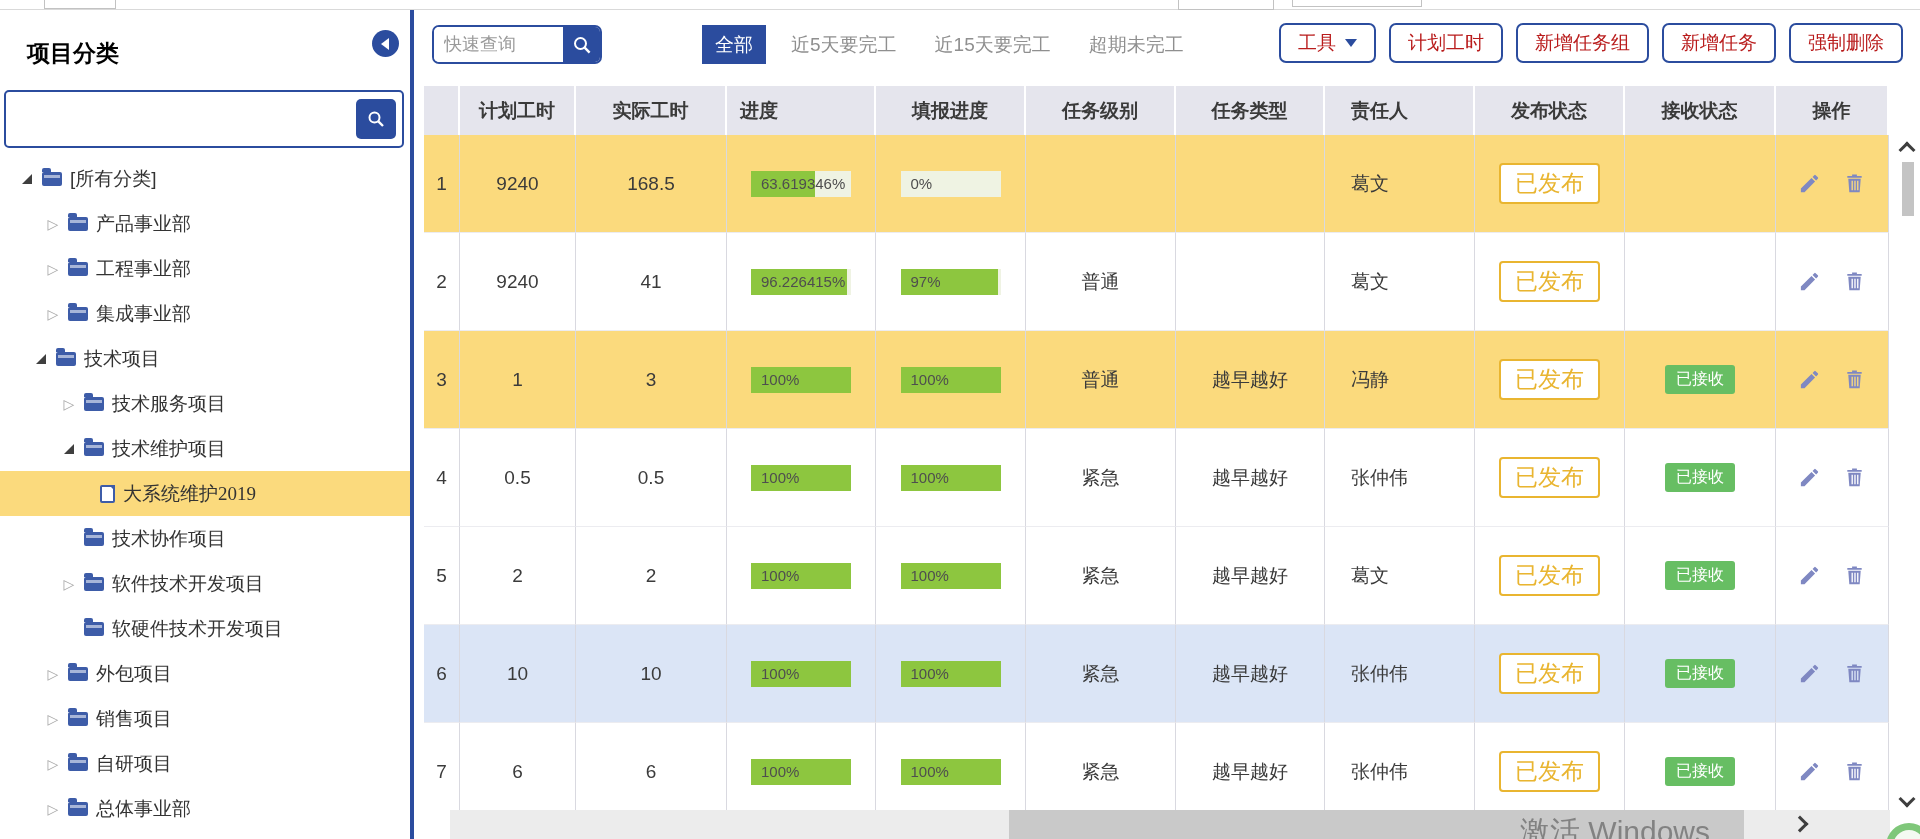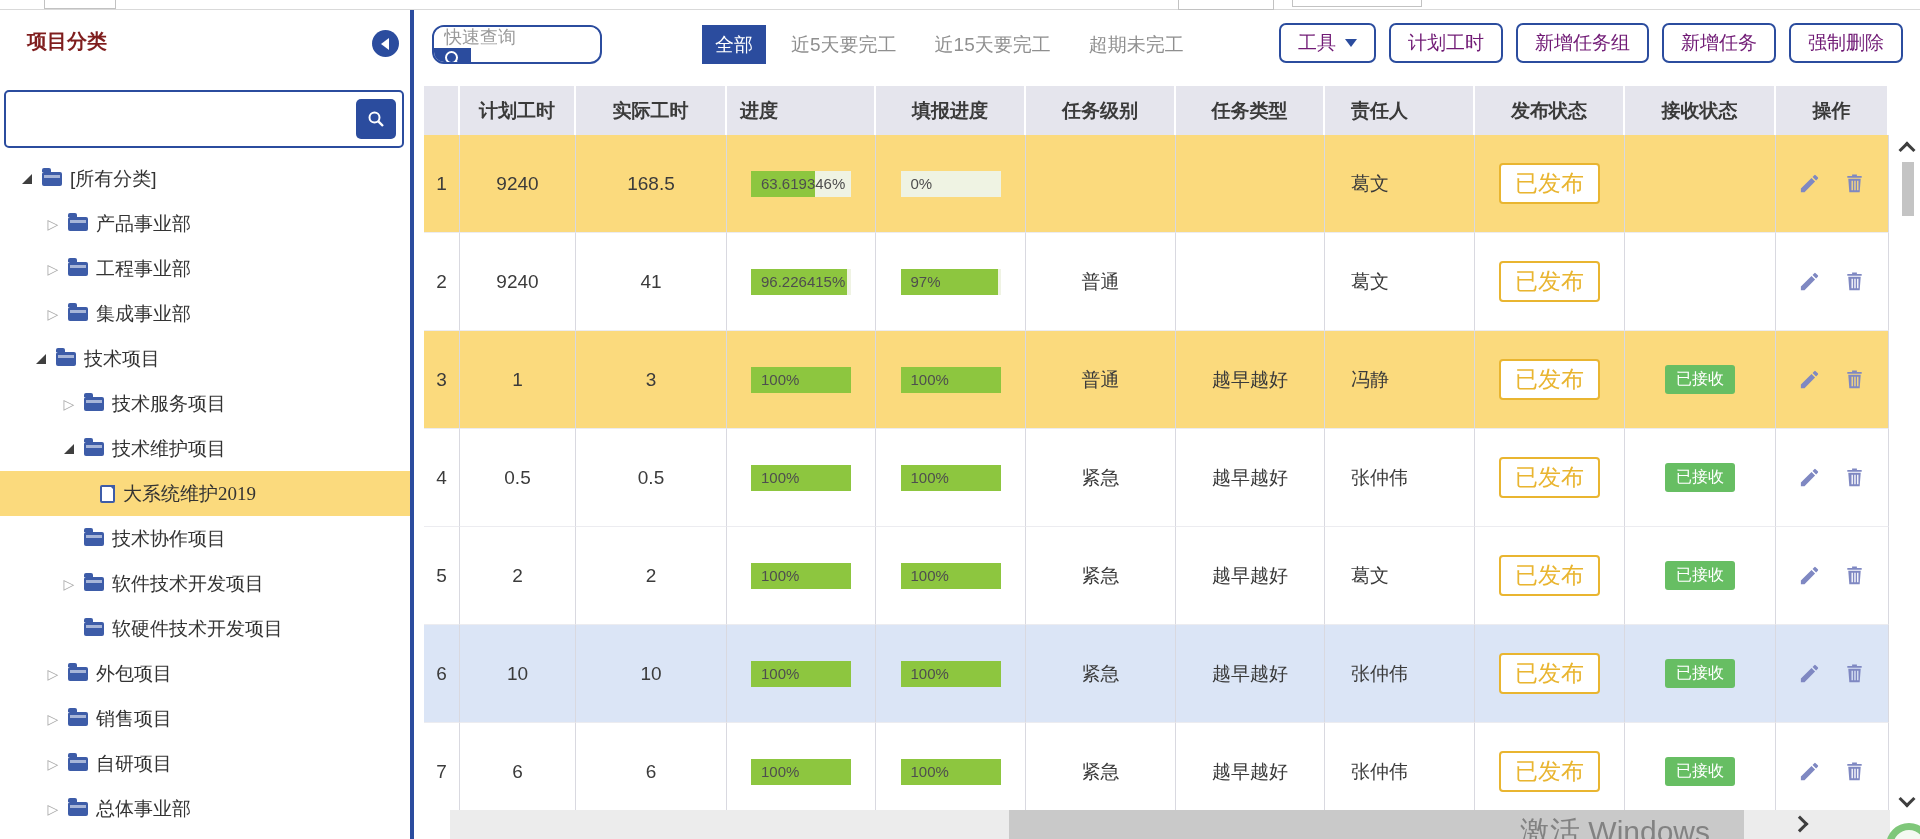--- a/index.html
+++ b/index.html
@@ -7,21 +7,21 @@
     font-family:"Liberation Sans","DejaVu Sans",sans-serif; color:#3b3b3b; }
 
   
   #topstrip { position:absolute; left:0; top:0; width:1920px; height:10px; background:#fff;
     border-bottom:1px solid #d9d9d9; z-index:30; }
   .tpbox { position:absolute; top:0; background:#fff; border:1px solid #c2c2c2; border-top:none; }
 
   
   #sidebar { position:absolute; left:0; top:10px; width:414px; height:829px; background:#fff;
     border-right:4px solid #2B4C9E; z-index:5; }
-  .sb-title { position:absolute; left:27px; top:18px; font-size:20px; font-weight:700; color:#7f1d1d; }
+  .sb-title { position:absolute; left:27px; top:28px; font-size:23px; font-weight:700; color:#000000; }
   .collapse-btn { position:absolute; left:372px; top:20px; width:27px; height:27px; border-radius:50%;
     background:#2B4C9E; display:flex; align-items:center; justify-content:center; cursor:pointer; }
   .collapse-btn .tri { width:0; height:0; border-top:6px solid transparent; border-bottom:6px solid transparent;
     border-right:8px solid #fff; margin-right:2px; }
   .sb-search { position:absolute; left:4px; top:80px; width:400px; height:58px; border:2px solid #2B4C9E;
     border-radius:5px; display:flex; align-items:center; background:#fff; }
   .sb-search input { flex:1; height:100%; border:none; outline:none; font-size:18px; padding:0 10px; background:transparent; }
   .sb-search-btn { width:40px; height:40px; margin-right:6px; background:#2B4C9E; border-radius:5px;
     display:flex; align-items:center; justify-content:center; cursor:pointer; flex:0 0 auto; }
 
@@ -34,30 +34,30 @@
   .folder { width:20px; height:14px; background:#3D5CA8; border-radius:2px; position:relative; flex:0 0 auto; }
   .folder::before { content:""; position:absolute; left:0; top:-4px; width:9px; height:4px; background:#3D5CA8; border-radius:2px 2px 0 0; }
   .folder::after { content:""; position:absolute; left:2px; top:3px; right:2px; height:3px; background:rgba(255,255,255,.55); }
   .file { width:15px; height:18px; background:#fff; border:2px solid #3D5CA8; border-radius:2px; position:relative; flex:0 0 auto; }
   .file::after { content:""; position:absolute; right:-2px; top:-2px; width:0; height:0;
     border-left:6px solid transparent; border-top:6px solid #3D5CA8; }
 
   
   #main { position:absolute; left:418px; top:10px; width:1502px; height:829px; background:#fff; }
   .qsearch { position:absolute; left:432px; top:25px; width:170px; height:39px; border:2px solid #2B4C9E;
-    border-radius:12px; display:flex; overflow:hidden; background:#fff; z-index:10;flex-direction:column; }
+    border-radius:7px; display:flex; overflow:hidden; background:#fff; z-index:10; }
   .qsearch input { flex:1; border:none; outline:none; font-size:18px; padding:0 10px; min-width:0; }
   .qsearch input::placeholder { color:#9a9a9a; }
   .q-btn { width:37px; background:#2B4C9E; display:flex; align-items:center; justify-content:center; cursor:pointer; }
   #tabs { position:absolute; left:702px; top:25px; height:39px; display:flex; align-items:stretch; gap:12px; z-index:10;justify-content:space-between; }
   .tab { display:flex; align-items:center; padding:0 13px; font-size:19px; color:#8f8f8f; cursor:pointer; white-space:nowrap; }
   .tab.active { background:#2B4C9E; color:#fff; }
   #actions { position:absolute; right:17px; top:23px; height:40px; display:flex; gap:13px; z-index:10; }
   .act-btn { display:flex; align-items:center; gap:9px; padding:0 17px; border:2px solid #2B4C9E; border-radius:7px;
-    background:#fff; color:#701a75; font-size:19px; cursor:pointer; white-space:nowrap;
+    background:#fff; color:#b91c1c; font-size:19px; cursor:pointer; white-space:nowrap;
     font-family:Liberation Sans, sans-serif; }
   .caret { width:0; height:0; border-left:6px solid transparent; border-right:6px solid transparent; border-top:8px solid #2B4C9E; }
 
   
   #table { position:absolute; left:424px; top:86px; width:1465px; height:727px; overflow:hidden; z-index:5; }
   .trow { display:grid; grid-template-columns:36px 116px 151px 149px 150px 150px 149px 150px 150px 151px 113px; }
   .thead { height:49px; }
   .thead .cell { background:#E5E5ED; border-right:2px solid #fff; font-weight:700; font-size:19px; color:#3a3a3a; }
   .cell { display:flex; align-items:center; justify-content:center; font-size:19px; overflow:hidden; }
   .rrow { height:98px; }

